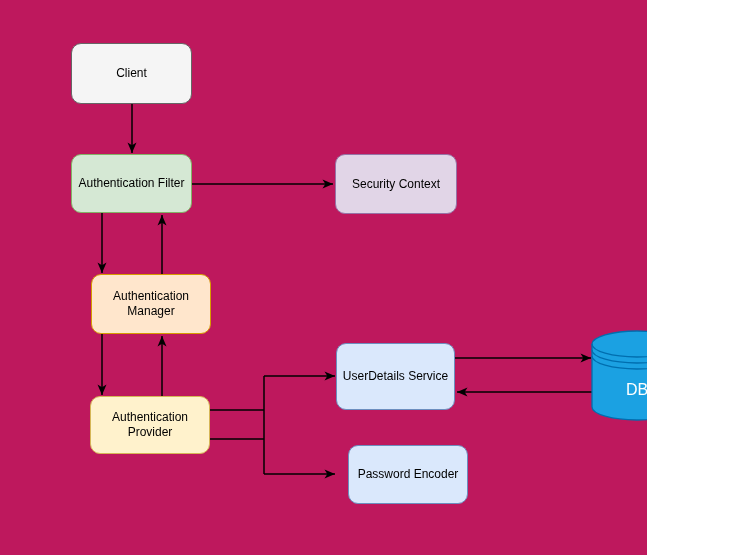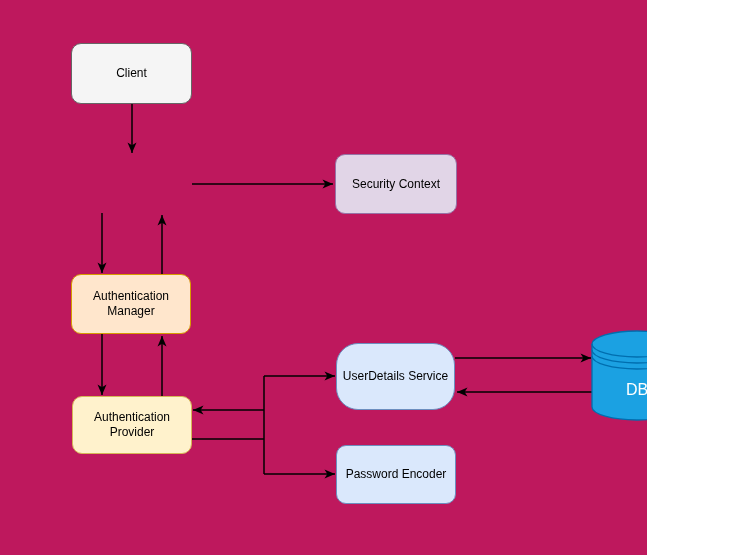--- a/index.html
+++ b/index.html
@@ -33,21 +33,21 @@
     color: #000000;
     padding: 0 2px;
   }
   .node span { display: block; }
   #n-client  { left: 71px;  top: 43px;  width: 121px; height: 61px; }
   #n-filter  { left: 71px;  top: 154px; width: 121px; height: 59px; }
   #n-context { left: 335px; top: 154px; width: 122px; height: 60px; text-align: right; }
   #n-manager { left: 71px;  top: 274px; width: 120px; height: 60px; }
   #n-provider{ left: 72px;  top: 396px; width: 120px; height: 58px; }
   #n-uds     { left: 336px; top: 343px; width: 119px; height: 67px; }
-  #n-encoder { left: 336px; top: 445px; width: 120px; height: 59px; }
+  #n-encoder { left: 348px; top: 445px; width: 120px; height: 59px; }
   .db-label {
     position: absolute;
     left: 592px; top: 380px;
     width: 90px; height: 20px;
     display: flex;
     align-items: center;
     justify-content: center;
     font-size: 16px;
     color: #ffffff;
   }
@@ -85,34 +85,37 @@
       <path fill="none" d="M592,344 A45,13 0 0 0 682,344"></path>
       <path fill="none" d="M592,350 A45,13 0 0 0 682,350"></path>
       <path fill="none" d="M592,356 A45,13 0 0 0 682,356"></path>
     </g>
   </svg>
 
   <div class="node" id="n-client" style="background-color: rgb(245, 245, 245); border-color: rgb(102, 102, 102); color: rgb(0, 0, 0);">
     <span>Client</span>
   </div>
 
+  <div class="node" id="n-filter" style="background-color: rgb(213, 232, 212); border-color: rgb(130, 179, 102); color: rgb(0, 0, 0);">
+    <span>Authentication Filter</span>
+  </div>
 
   <div class="node" id="n-context" style="background-color: rgb(225, 213, 231); border-color: rgb(150, 115, 166); color: rgb(0, 0, 0);">
     <span>Security Context</span>
   </div>
 
-  <div class="node" id="n-manager" style="background-color: rgb(255, 230, 204); border-color: rgb(215, 155, 0); color: rgb(0, 0, 0);">
+  <div class="node" id="n-manager" style="background-color: rgb(255, 230, 204); border-color: rgb(215, 155, 0); color: rgb(0, 0, 0); margin-left: 20px;">
     <span>Authentication Manager</span>
   </div>
 
-  <div class="node" id="n-provider" style="background-color: rgb(255, 242, 204); border-color: rgb(214, 182, 86); color: rgb(0, 0, 0);">
+  <div class="node" id="n-provider" style="background-color: rgb(255, 242, 204); border-color: rgb(214, 182, 86); color: rgb(0, 0, 0); margin-left: 18px;">
     <span>Authentication Provider</span>
   </div>
 
-  <div class="node" id="n-uds" style="background-color: rgb(218, 232, 252); border-color: rgb(108, 142, 191); color: rgb(0, 0, 0); border-radius: 22px;">
+  <div class="node" id="n-uds" style="background-color: rgb(218, 232, 252); border-color: rgb(108, 142, 191); color: rgb(0, 0, 0);">
     <span>UserDetails Service</span>
   </div>
 
   <div class="node" id="n-encoder" style="background-color: rgb(218, 232, 252); border-color: rgb(108, 142, 191); color: rgb(0, 0, 0);">
     <span>Password Encoder</span>
   </div>
 
   <div class="db-label" style="color: rgb(255, 255, 255);">DB</div>
 
 </div>

